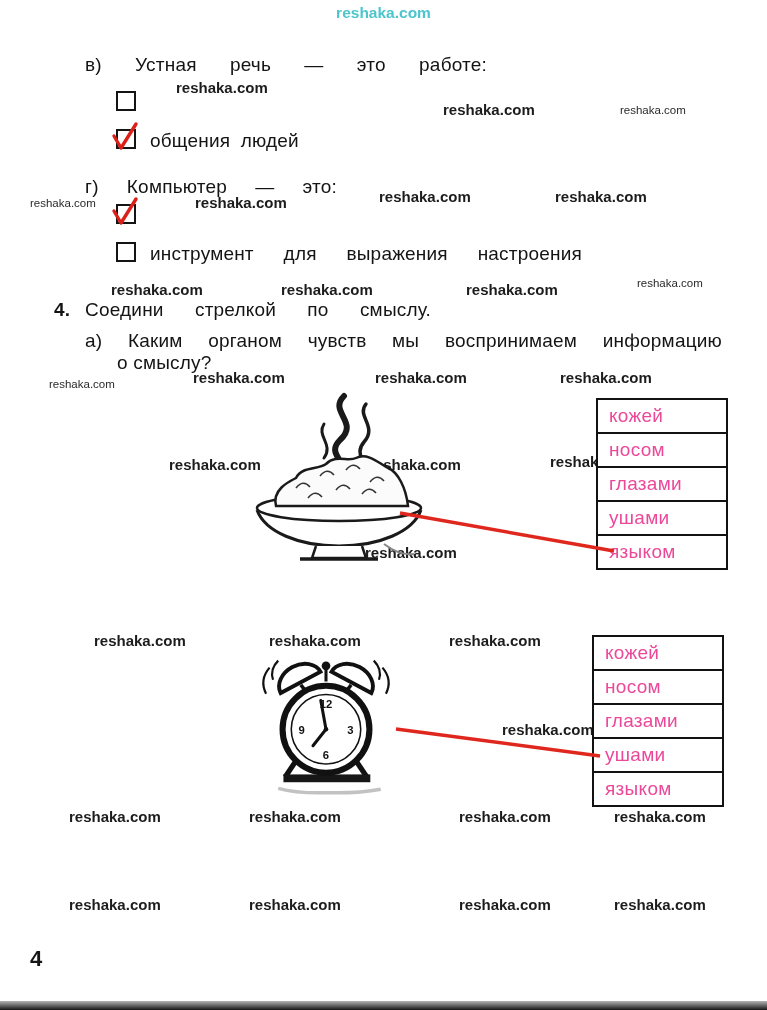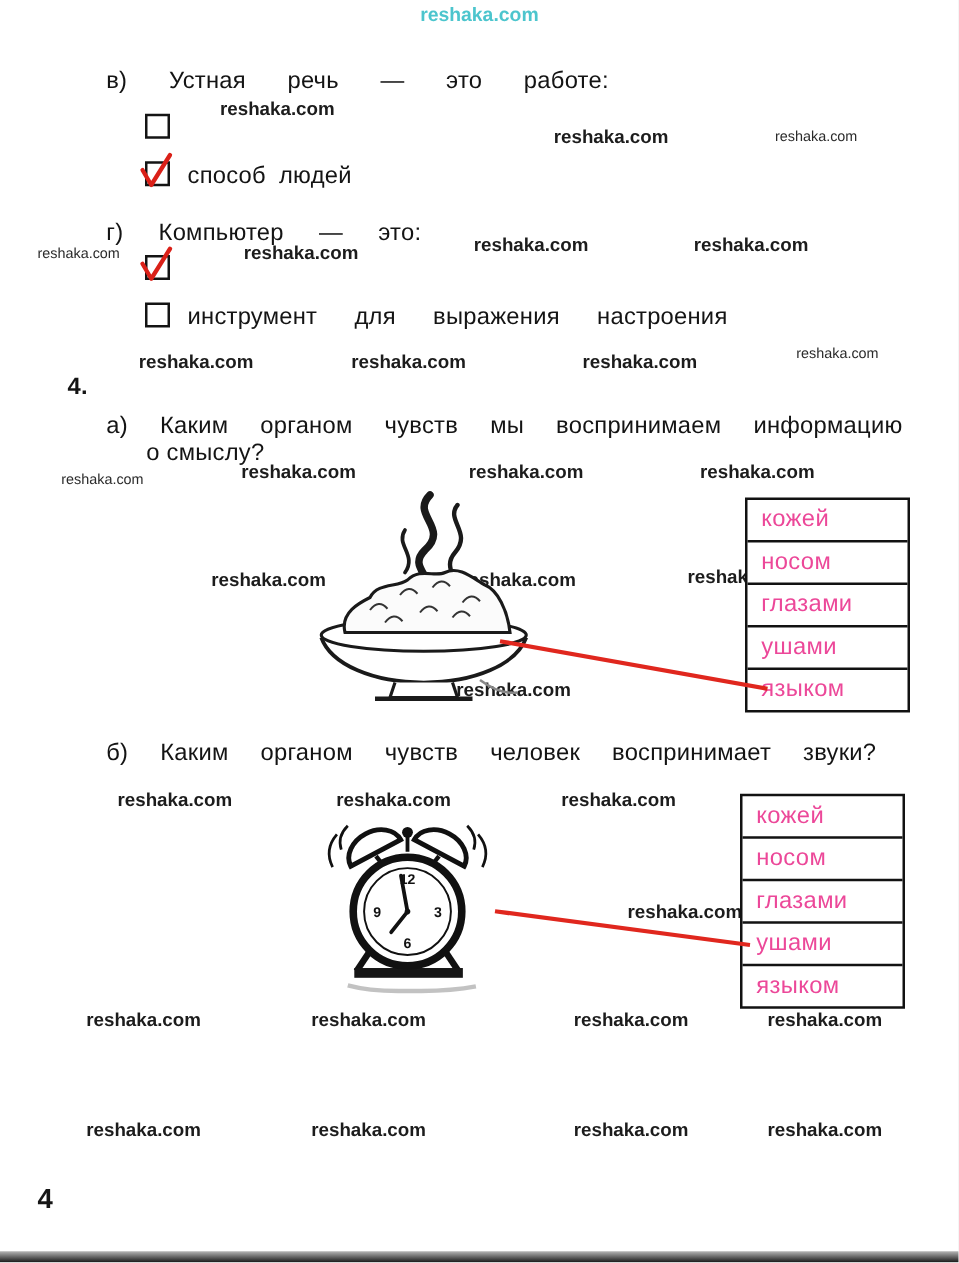--- a/index.html
+++ b/index.html
@@ -70,33 +70,34 @@
   <div class="wm" style="left:614px;top:896px;">reshaka.com</div>
 
   <div class="txt just" style="left:85px;top:54px;width:402px;">в) Устная речь — это работе:</div>
 
   <div class="cb" style="left:116px;top:91px;"></div>
 
   <div class="cb" style="left:116px;top:129px;"></div>
   <svg class="check" style="left:110px;top:121px;" viewBox="0 0 30 30">
     <path d="M4,15 L11,27 L26,3" stroke="#da2018" stroke-width="3.4" fill="none" stroke-linecap="round" stroke-linejoin="round"></path>
   </svg>
-  <div class="txt" style="left:150px;top:130px;word-spacing:5px;">способ людей</div>
+  <div class="txt" style="left:150px;top:130px;word-spacing:5px;">общения людей</div>
 
   <div class="txt just" style="left:85px;top:176px;width:252px;">г) Компьютер — это:</div>
 
   <div class="cb" style="left:116px;top:204px;"></div>
   <svg class="check" style="left:110px;top:196px;" viewBox="0 0 30 30">
     <path d="M4,15 L11,27 L26,3" stroke="#da2018" stroke-width="3.4" fill="none" stroke-linecap="round" stroke-linejoin="round"></path>
   </svg>
 
   <div class="cb" style="left:116px;top:242px;"></div>
   <div class="txt just" style="left:150px;top:243px;width:432px;">инструмент для выражения настроения</div>
 
   <div class="txt bold" style="left:54px;top:299px;">4.</div>
+  <div class="txt just" style="left:85px;top:299px;width:346px;">Соедини стрелкой по смыслу.</div>
 
   <div class="txt just" style="left:85px;top:330px;width:637px;">а) Каким органом чувств мы воспринимаем информацию</div>
   <div class="txt" style="left:117px;top:352px;">о смыслу?</div>
 
   <svg class="illus" style="left:244px;top:392px;" width="190" height="180" viewBox="0 0 190 180">
     <g stroke="#1a1a1a" fill="none" stroke-linecap="round">
       <path d="M100,4 C 84,20 116,30 96,48 C 80,64 110,70 92,86" stroke-width="6"></path>
       <path d="M122,12 C 112,24 134,34 120,50 C 108,64 128,72 116,88" stroke-width="3.5"></path>
       <path d="M80,32 C 72,44 90,52 80,66" stroke-width="3"></path>
     </g>
@@ -120,21 +121,20 @@
   </svg>
 
   <div class="ansbox" style="left:596px;top:398px;">
     <div class="ansrow">кожей</div>
     <div class="ansrow">носом</div>
     <div class="ansrow">глазами</div>
     <div class="ansrow">ушами</div>
     <div class="ansrow">языком</div>
   </div>
 
-  <div class="txt just" style="left:85px;top:592px;width:616px;">б) Каким органом чувств человек воспринимает звуки?</div>
 
   <svg class="illus" style="left:252px;top:645px;" width="148" height="152" viewBox="0 0 170 175">
     <path d="M30,165 q22,6 56,5 q36,1 62,-4" stroke="#999" stroke-width="4" fill="none" opacity="0.6"></path>
     <line x1="50" y1="134" x2="38" y2="152" stroke="#111" stroke-width="6"></line>
     <line x1="120" y1="134" x2="132" y2="152" stroke="#111" stroke-width="6"></line>
     <rect x="36" y="149" width="100" height="9" fill="#161616"></rect>
     <g>
       <g transform="rotate(-28 52 36)">
         <path d="M26,44 a26,20 0 0 1 52,0 z" fill="#fff" stroke="#111" stroke-width="4.5"></path>
       </g>

